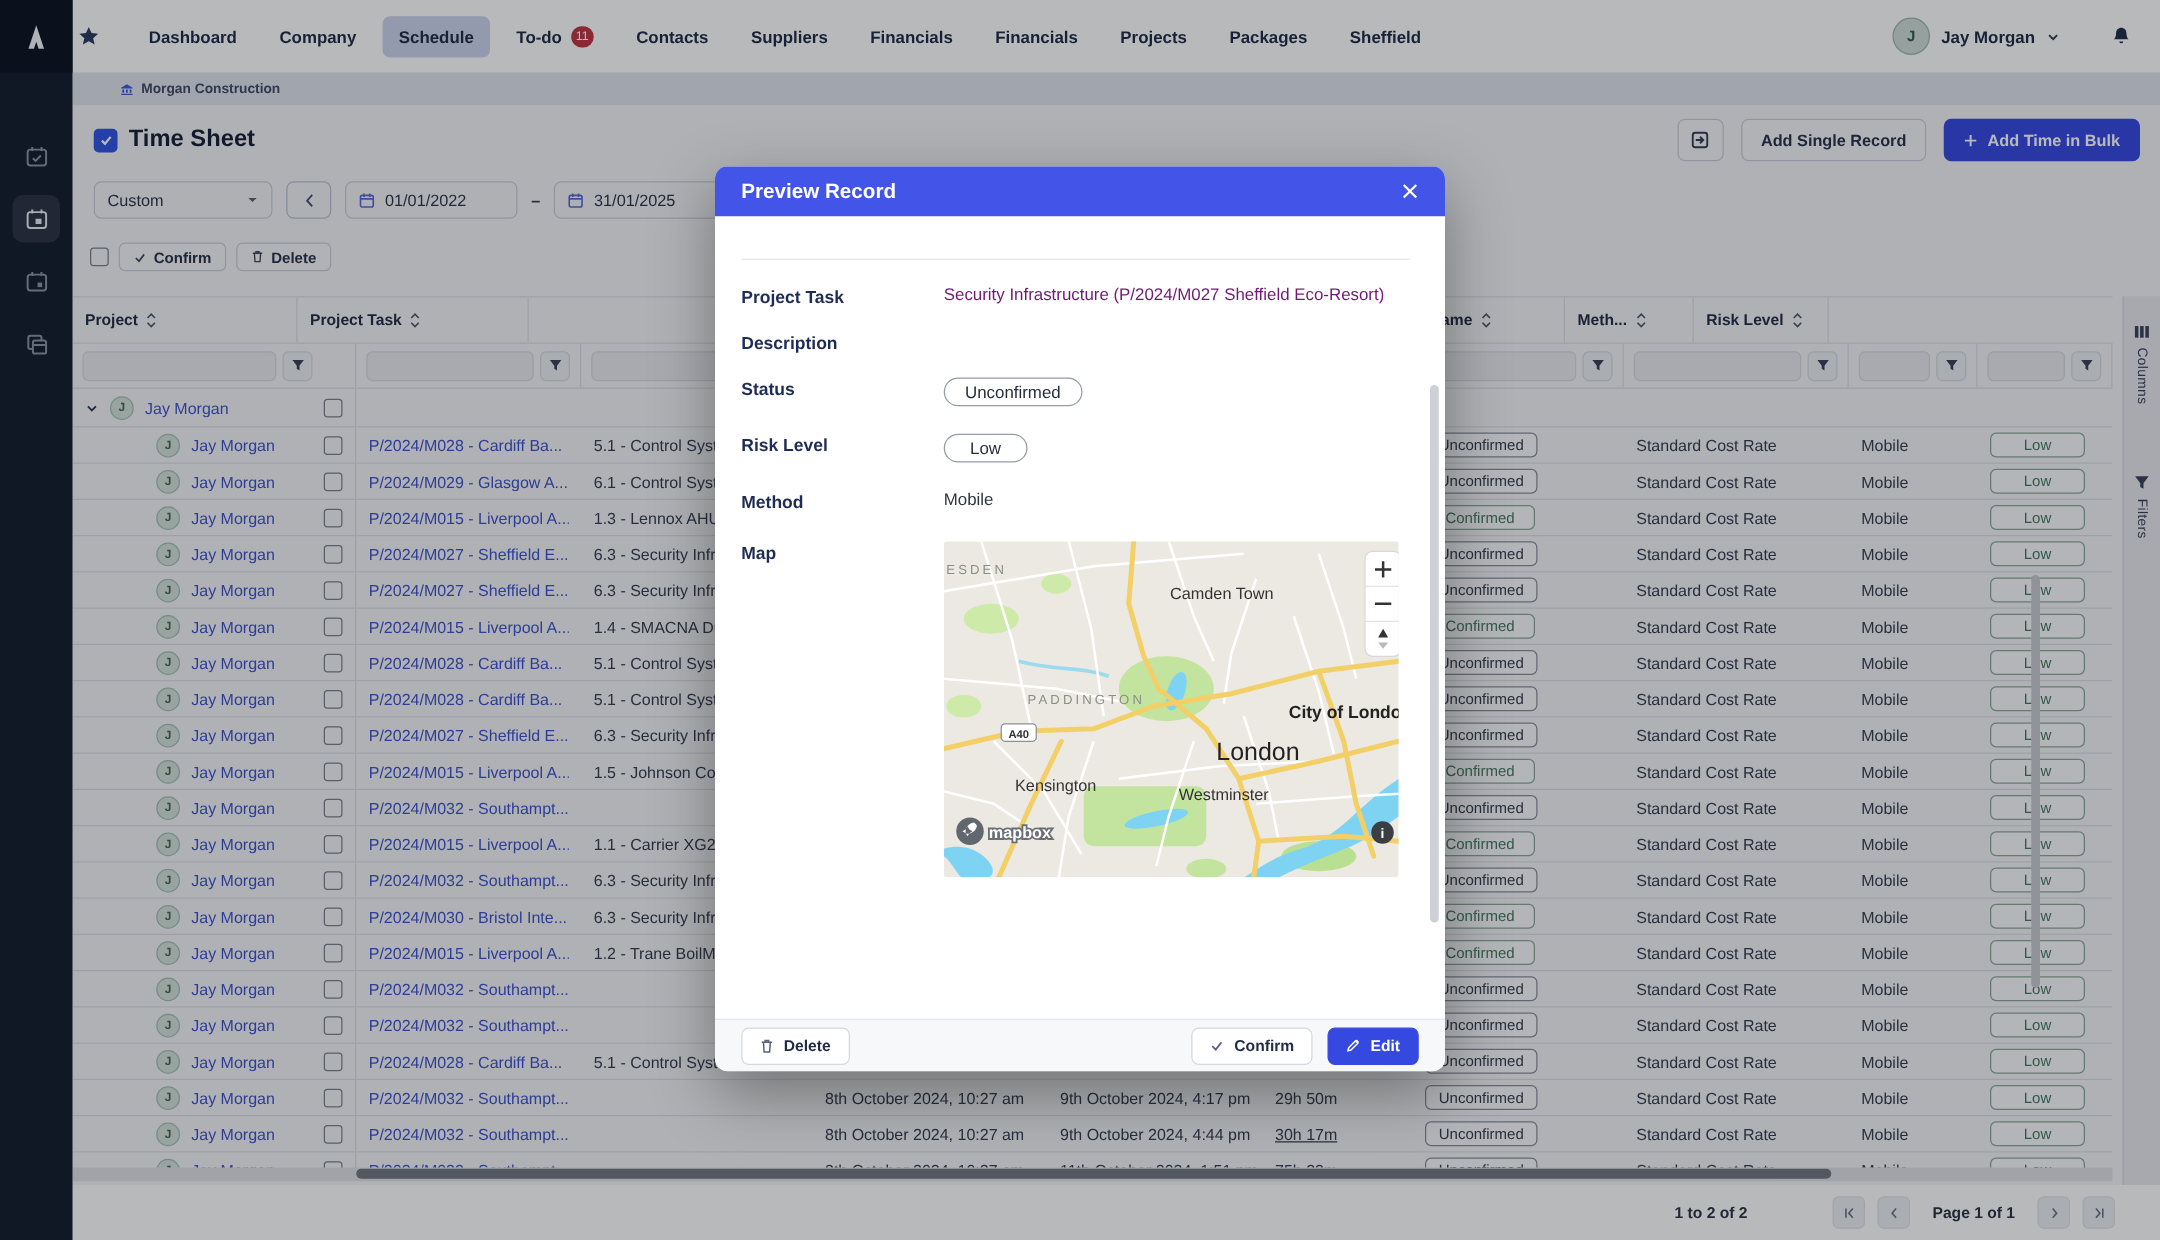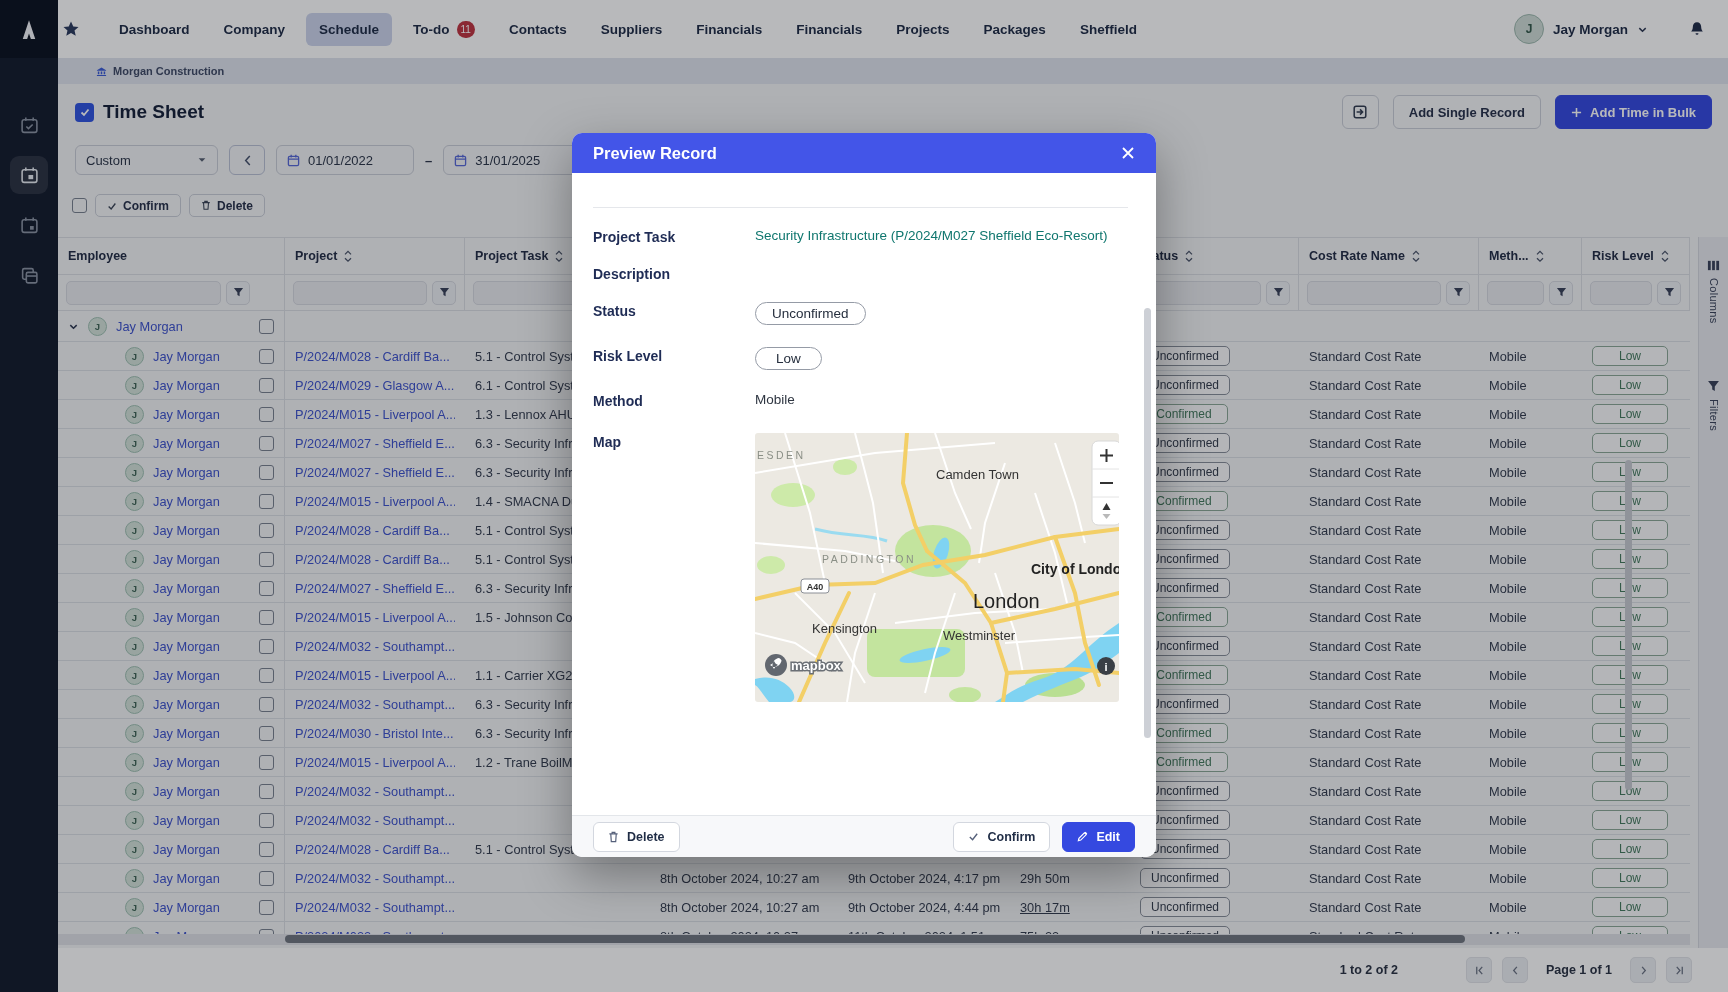--- a/index.html
+++ b/index.html
@@ -120,21 +120,21 @@
   .modal { position:absolute; left:572px; top:133px; width:584px; height:724px; background:#fff; border-radius:10px;
     z-index:50; box-shadow:0 18px 50px rgba(0,0,0,.35); display:flex; flex-direction:column; overflow:hidden; }
   .m-head { height:40px; background:#4355e8; display:flex; align-items:center; padding:0 16px 0 21px; flex:none; }
   .m-title { color:#fff; font-size:16.5px; font-weight:700; }
   .m-close { margin-left:auto; width:24px; height:24px; display:flex; align-items:center; justify-content:center;
     cursor:pointer; }
   .m-body { flex:1; position:relative; padding:20px 28px 0 21px; overflow:hidden; }
   .m-row { display:flex; margin-bottom:20px; align-items:flex-start; }
   .m-label { width:162px; flex:none; font-size:14px; font-weight:700; color:#1f2c55; padding-top:1px; }
   .m-val { font-size:13.5px; color:#2f3642; }
-  .m-val.lnk { color:#0f766e; }
+  .m-val.lnk { color:#701a75; }
   .m-div { border:none; border-top:1px solid #e5e7eb; margin:14px 0 20px 0; }
   .m-badge { display:inline-block; border:1px solid #959ba6; border-radius:13px; padding:3px 16px;
     font-size:13.5px; color:#252e3d; }
   .m-scroll { position:absolute; right:5px; top:135px; width:7px; height:430px; border-radius:4px; background:#cdd0d6; }
   .m-foot { height:42px; flex:none; background:#f7f8fa; border-top:1px solid #e3e6ea; display:flex;
     align-items:center; padding:0 21px; gap:12px; }
   .m-btn { height:30px; border-radius:6px; border:1px solid #d3d7df; background:#fff; display:flex;
     align-items:center; gap:8px; padding:0 14px; font-size:12.5px; font-weight:600; color:#1f2c45;
     cursor:pointer; font-family:"Liberation Sans",sans-serif; }
   .m-btn.primary { background:#3549e0; border-color:#3549e0; color:#fff; }
@@ -300,23 +300,20 @@
     <button class="btn small">
       <svg width="10" height="11" viewBox="0 0 12 13">
           <path d="M1.5 3h9M4.5 3V1.5h3V3M3 3l.6 8h4.8L9 3" fill="none" stroke="#3a4456" stroke-width="1.3"></path>
         </svg>
       <span>Delete</span>
     </button>
   </div>
 
   <div class="grid">
     <div class="g-head">
-        <div class="hcell" style="width: 227px;">
-          <span>Employee</span>
-        </div>
         <div class="hcell" style="width: 180px;">
           <span>Project</span>
           <svg class="sorticon" width="8" height="13" viewBox="0 0 8 13">
             <path d="M1 4.4L4 1.4 7 4.4" fill="none" stroke="#4a5469" stroke-width="1.3"></path>
             <path d="M1 8.2L4 11.2 7 8.2" fill="none" stroke="#4a5469" stroke-width="1.3"></path>
           </svg>
         </div>
         <div class="hcell" style="width: 185px;">
           <span>Project Task</span>
           <svg class="sorticon" width="8" height="13" viewBox="0 0 8 13">

